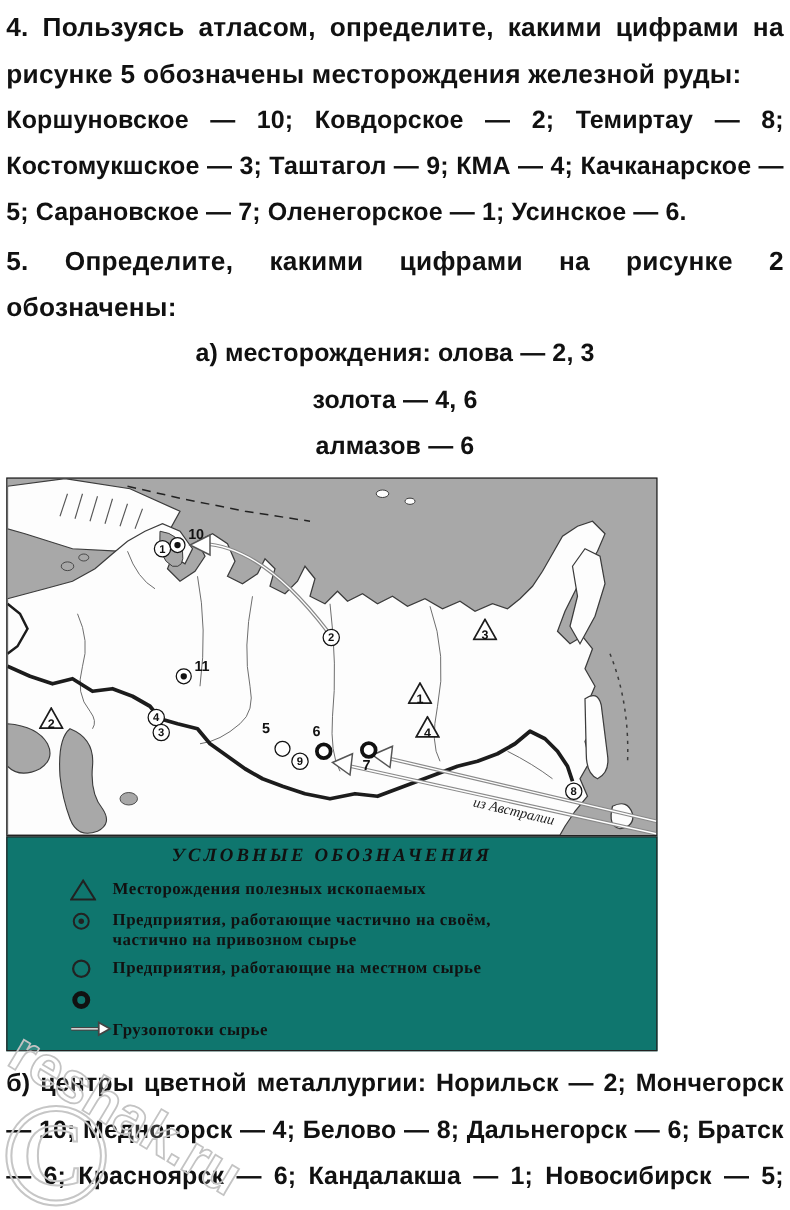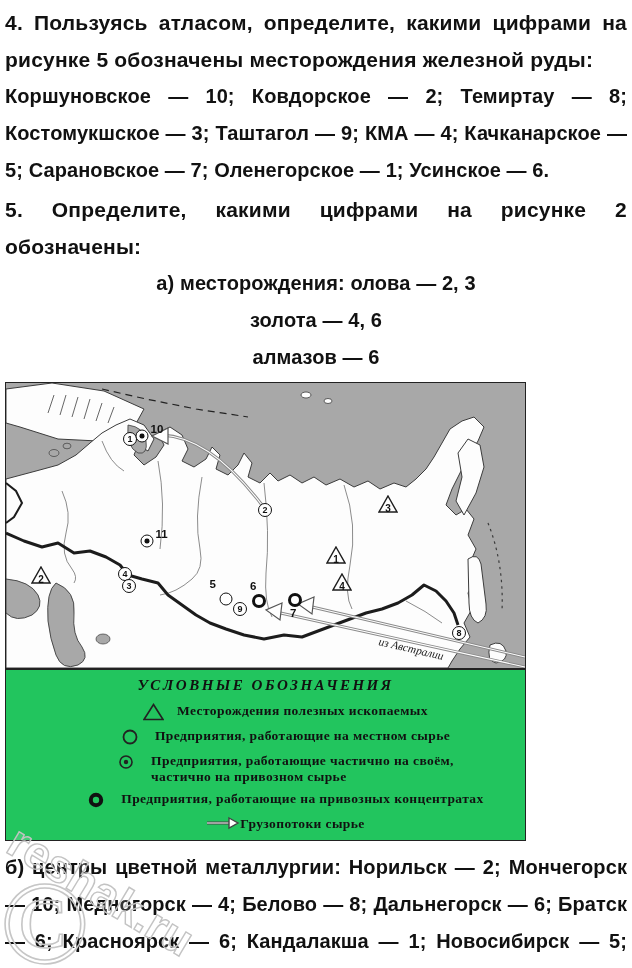--- a/index.html
+++ b/index.html
@@ -31,25 +31,25 @@
   .lp-right{left:15px;top:-6px;}
   .lp-top{top:-13px;left:-2px;}
   .lp-bottom{top:15px;left:2px;}
   .lp-lefttop{left:-10px;top:-14px;}
   .tri{position:relative;width:20px;height:18px;}
   .tri .mk-n{position:absolute;left:50%;top:58%;transform:translate(-50%,-50%);
              font-weight:bold;font-size:10px;line-height:1;}
 
   
   .legend{width:521px;box-sizing:border-box;border:1.5px solid #222;border-top-width:1px;
-          background:#22c55e;padding:7px 10px 8px 50px;
+          background:#0f766e;padding:7px 10px 8px 50px;
           font-family:"Liberation Serif",serif;}
   .ltitle{font-weight:bold;font-style:italic;font-size:15px;letter-spacing:2.5px;
           text-align:center;margin:0 40px 9px 0;}
-  .lrow{display:flex;align-items:flex-start;margin-bottom:7px;justify-content:center;}
+  .lrow{display:flex;align-items:flex-start;margin-bottom:7px;}
   .lrow:last-child{margin-bottom:0;}
   .lsym{width:34px;flex:0 0 34px;display:flex;justify-content:flex-start;padding-top:0;}
   .ltext{font-weight:bold;font-size:13.5px;line-height:15.5px;letter-spacing:.4px;white-space:pre-line;}
 
   
   .watermark{position:absolute;left:-4px;top:815px;pointer-events:none;z-index:20;}
 </style>
 </head>
 <body>
 
@@ -188,44 +188,43 @@
           <svg width="21" height="18" viewBox="0 0 21 18">
               <path d="M10.5,1.5 L20,16.5 L1,16.5 Z" fill="none" stroke="#222" stroke-width="1.6"></path>
             </svg>
         </span>
         <span class="ltext">Месторождения полезных ископаемых</span>
       </div>
 
       <div class="lrow">
         <span class="lsym">
           <svg width="18" height="18" viewBox="0 0 18 18">
-              <circle cx="9" cy="9" r="6.5" fill="none" stroke="#222" stroke-width="1.8"></circle>
-            </svg>
-        </span>
-        <span class="ltext">Предприятия, работающие на местном сырье</span>
-      </div>
-
-      <div class="lrow">
-        <span class="lsym">
-          <svg width="18" height="18" viewBox="0 0 18 18">
               <circle cx="9" cy="9" r="6" fill="none" stroke="#222" stroke-width="1.6"></circle>
               <circle cx="9" cy="9" r="2.2" fill="#222"></circle>
             </svg>
         </span>
         <span class="ltext">Предприятия, работающие частично на своём,
 частично на привозном сырье</span>
       </div>
 
       <div class="lrow">
         <span class="lsym">
           <svg width="18" height="18" viewBox="0 0 18 18">
+              <circle cx="9" cy="9" r="6.5" fill="none" stroke="#222" stroke-width="1.8"></circle>
+            </svg>
+        </span>
+        <span class="ltext">Предприятия, работающие на местном сырье</span>
+      </div>
+
+      <div class="lrow">
+        <span class="lsym">
+          <svg width="18" height="18" viewBox="0 0 18 18">
               <circle cx="9" cy="9" r="5.2" fill="none" stroke="#111" stroke-width="4"></circle>
             </svg>
         </span>
-        <span class="ltext">Предприятия, работающие на привозных концентратах</span>
       </div>
 
       <div class="lrow">
         <span class="lsym">
           <svg width="34" height="14" viewBox="0 0 34 14">
               <path d="M1,7 L24,7" stroke="#444" stroke-width="3"></path>
               <path d="M1,7 L24,7" stroke="#fff" stroke-width="1"></path>
               <path d="M23,2 L32,7 L23,12 Z" fill="#fff" stroke="#444" stroke-width="1.4"></path>
             </svg>
         </span>

